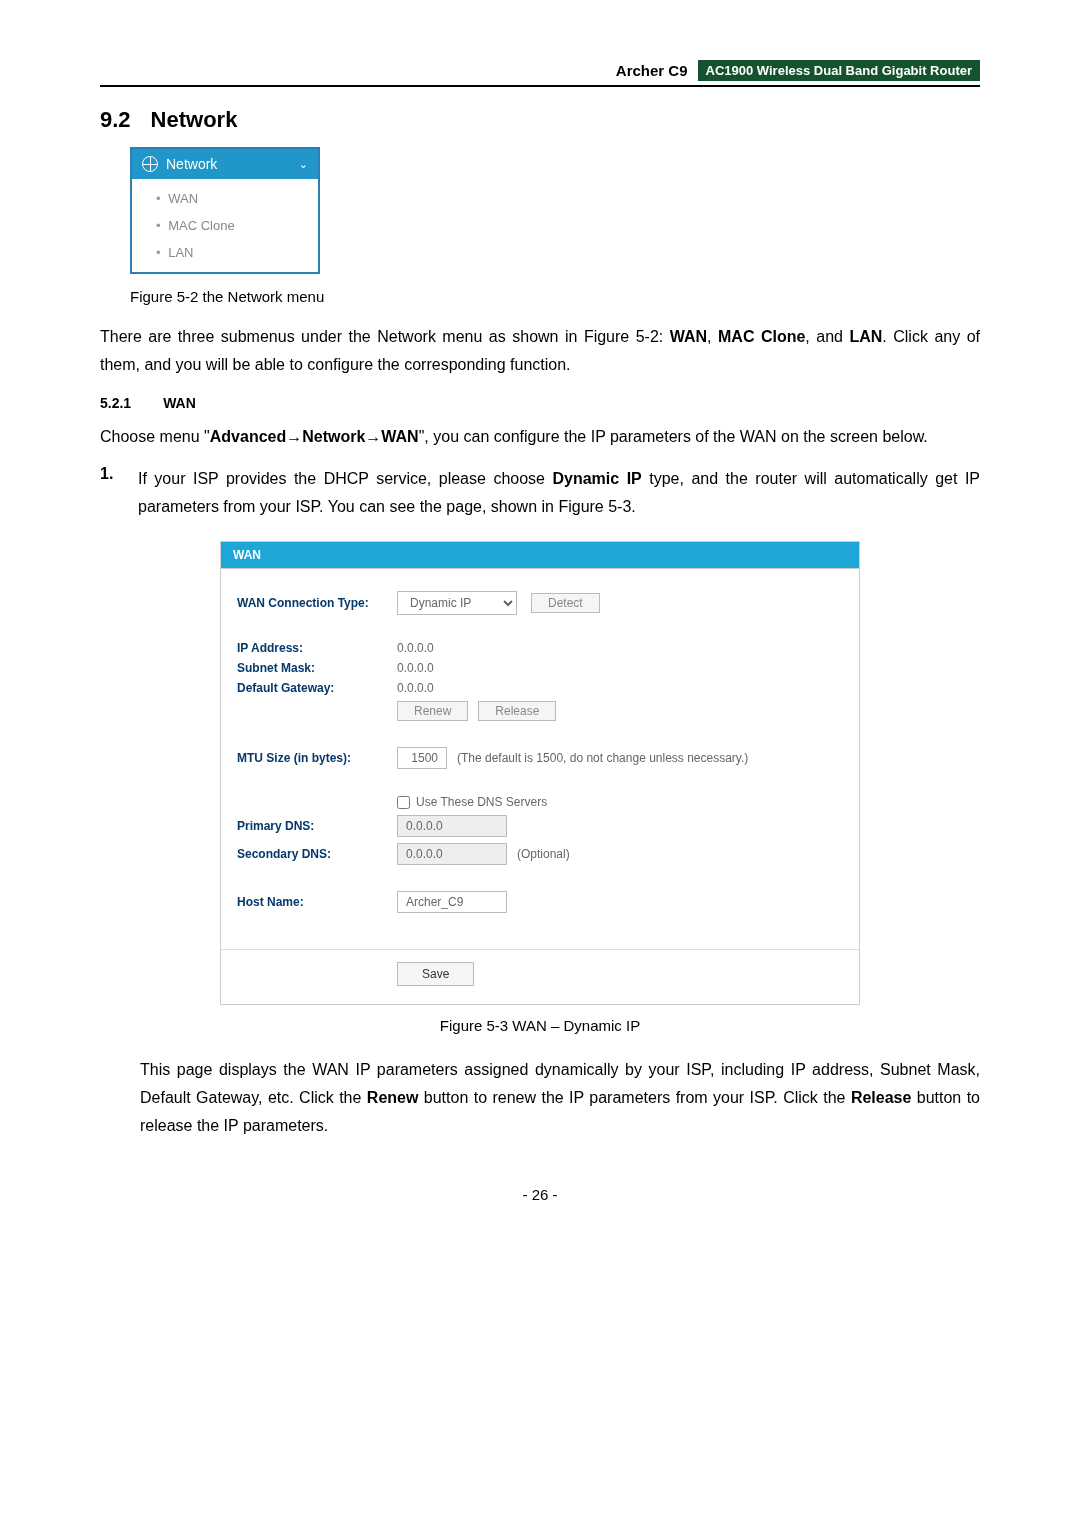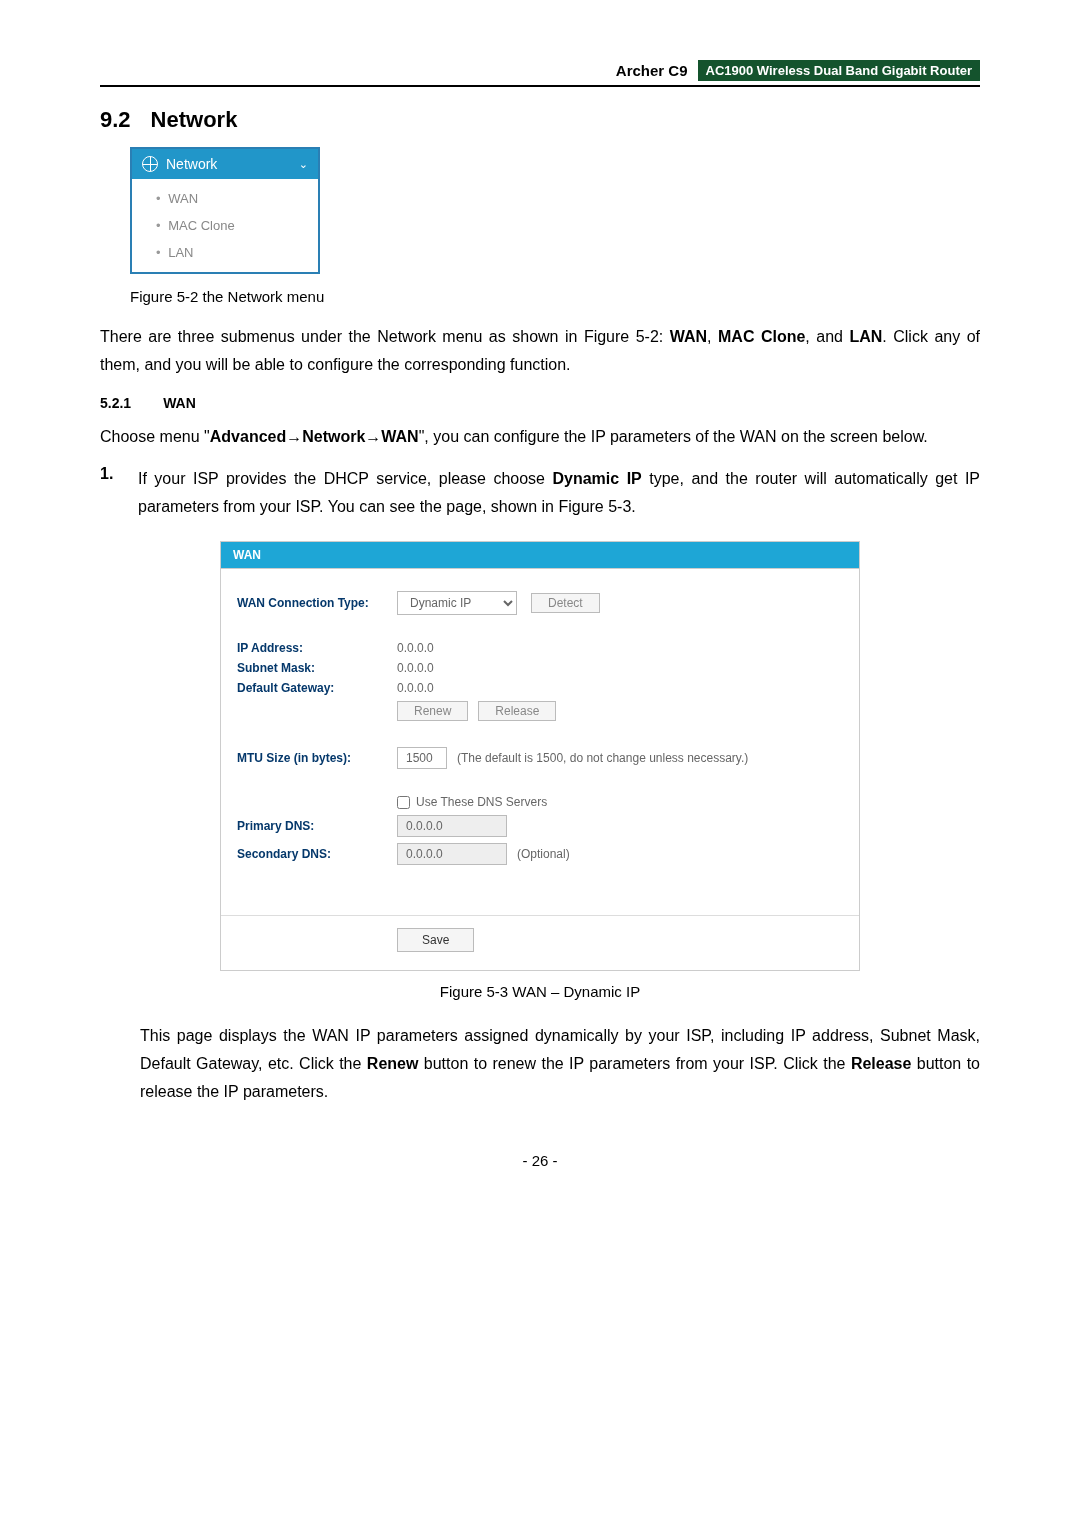--- a/index.html
+++ b/index.html
@@ -92,21 +92,21 @@
       background: #fff;
       color: #666;
     }
     select.ui { width: 120px; }
     button.ui {
       background: #f5f5f5;
       cursor: pointer;
       padding: 2px 16px;
       color:#888;
     }
-    input.ui.short { width: 50px; text-align: left;}
+    input.ui.short { width: 50px; text-align: right;}
     input.ui.med { width: 110px; }
     .gap-v { height: 14px; }
     .hr { border:0; border-top:1px solid #ddd; margin: 16px -16px 12px; }
     .center-caption { text-align: center; font-size: 15px; margin: 12px 0 22px; }
     .page-num { text-align: center; font-size: 15px; margin-top: 46px; }
     .opt-txt { color:#666; margin-left:10px; font-size:12px;}
     .chk { margin-right:6px; vertical-align:middle;}
     .globe-icon { display:inline-block; width:16px; height:16px; border:1.5px solid #fff; border-radius:50%; position:relative;}
     .globe-icon::before{content:"";position:absolute;left:0;right:0;top:50%;border-top:1px solid #fff;}
     .globe-icon::after{content:"";position:absolute;top:0;bottom:0;left:50%;border-left:1px solid #fff;}
@@ -202,20 +202,24 @@
     <div class="row">
       <div class="lab">Primary DNS:</div>
       <input class="ui med" disabled="" style="background: rgb(238, 238, 238);" value="0.0.0.0">
     </div>
     <div class="row">
       <div class="lab">Secondary DNS:</div>
       <input class="ui med" disabled="" style="background: rgb(238, 238, 238);" value="0.0.0.0">
       <span class="opt-txt">(Optional)</span>
     </div>
     <div class="gap-v"></div>
+    <div class="row">
+      <div class="lab">Host Name:</div>
+      <input class="ui med" value="Archer_C9" style="">
+    </div>
     <div class="gap-v"></div>
     <hr class="hr">
     <div class="row">
       <div class="lab"></div>
       <button class="ui" style="padding:4px 24px;color:#333;">Save</button>
     </div>
   </div>
 </div>
 
 <div class="center-caption">Figure 5-3 WAN – Dynamic IP</div>

